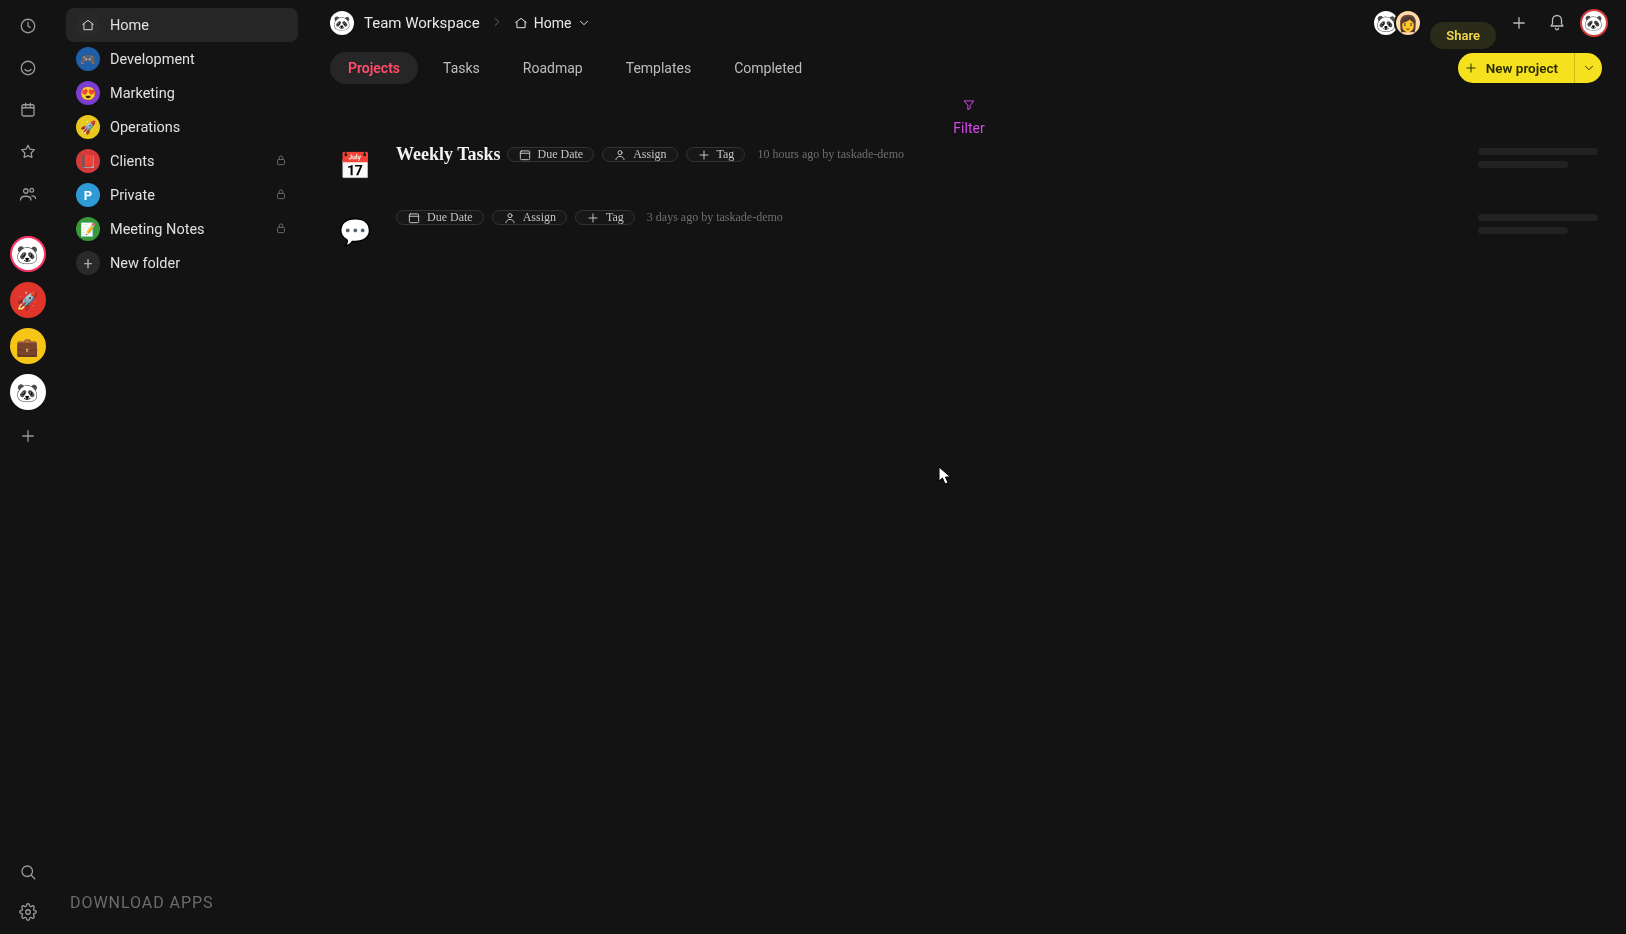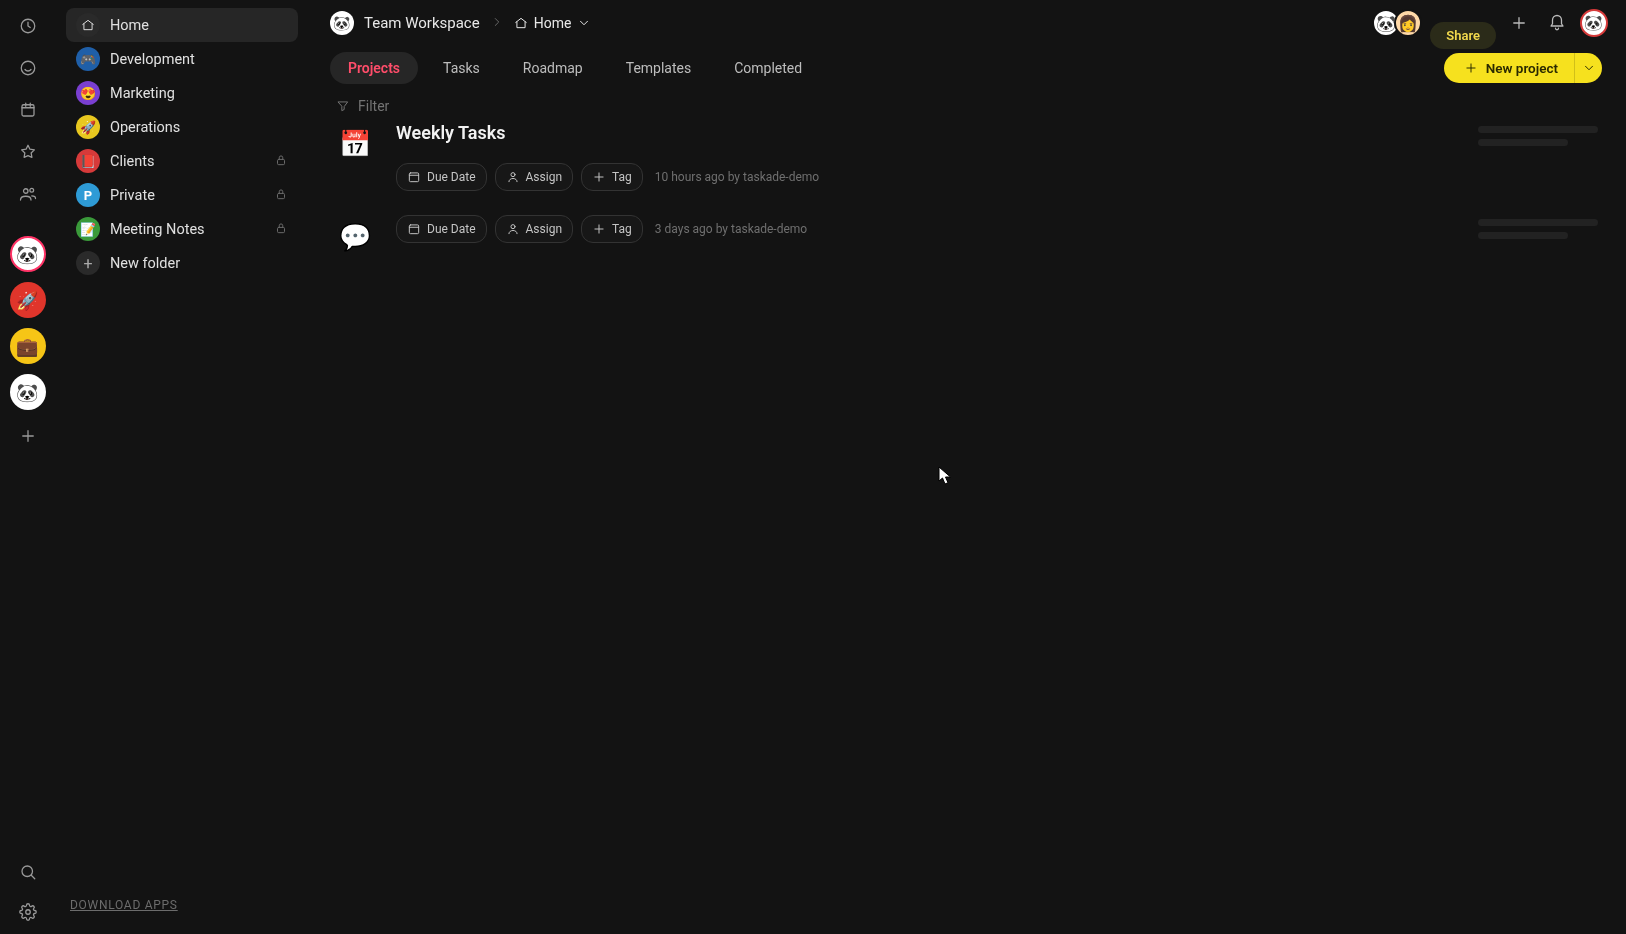--- a/index.html
+++ b/index.html
@@ -68,23 +68,22 @@
     width: 24px; height: 24px; border-radius: 50%;
     display: flex; align-items: center; justify-content: center;
     font-size: 13px; flex-shrink: 0;
   }
   .folder-label { flex: 1; font-size: 14.5px; }
   .folder-lock { color: #6a6a6a; }
   .new-folder .folder-icon { background: #2a2a2a; color: #aaa; font-size: 16px; }
   .sidebar-footer {
     margin-top: auto;
     padding: 10px 4px 14px;
-    font-size: 12px; letter-spacing: .06em;
+    font-size: 16px; letter-spacing: .06em;
     color: #6c6c6c;
-    text-decoration: underline;
   }
 
   
   .main { flex: 1; display: flex; flex-direction: column; background: #131313; }
 
   .topbar {
     height: 46px; display: flex; align-items: center;
     padding: 0 18px; gap: 10px;
   }
   .crumb-group { display: flex; align-items: center; gap: 10px; }
@@ -126,44 +125,44 @@
   }
   .tab.active { background: #262626; color: #ff4d6a; font-weight: 600; }
   .tabs-spacer { flex:1; }
   .new-project-btn {
     display: flex; align-items: center;
     background: #f6e11e; color: #2a2a00;
     height: 30px; border-radius: 15px; overflow: hidden;
     font-weight: 600; font-size: 13.5px; cursor:pointer;
     margin-right: 6px;
   }
-  .new-project-btn .npb-main { display:flex;align-items:center;gap:8px;padding:0 16px 0 20px; }
+  .new-project-btn .npb-main { display:flex;align-items:center;gap:8px;padding:0 16px 0 6px; }
   .new-project-btn .npb-caret { width:28px;display:flex;align-items:center;justify-content:center;border-left:1px solid rgba(0,0,0,.15); height:100%; }
 
-  .filter-row { display:flex; align-items:center; gap:8px; padding: 14px 24px 0 24px; color:#737373; cursor:pointer; }
+  .filter-row { display:flex; align-items:center; gap:8px; padding: 14px 24px 0 24px; color:#d946ef; cursor:pointer;flex-direction:column; }
 
   .section-header {
     padding: 46px 24px 8px 24px;
     color: #7a7a7a; font-size: 12px; letter-spacing: .06em;
     display:flex; align-items:center; gap:6px; cursor:pointer;
   }
 
   .project-list { padding: 8px 28px 0 24px; display:flex; flex-direction:column; gap:24px; }
   .project-item { display:flex; align-items:flex-start; gap:20px; }
   .project-emoji {
     width: 40px; height:40px; border-radius:8px;
     display:flex; align-items:center; justify-content:center;
     font-size: 26px; flex-shrink:0; margin-top:2px;
   }
-  .project-body { flex:1; display:flex; flex-direction:column; gap:20px; }
+  .project-body { flex:1; display:flex; flex-direction:row; gap:6px;font-family:Liberation Serif, serif; }
   .project-title { font-size: 18px; font-weight:600; color:#f2f2f2; cursor:pointer; }
   .project-meta-row { display:flex; align-items:center; gap:8px; }
   .pill {
     display:flex; align-items:center; gap:6px;
-    height: 28px; padding: 0 10px;
+    height: 15px; padding: 0 10px;
     border:1px solid #333; border-radius:12px;
     font-size:12px; color:#c4c4c4; cursor:pointer;
     background:#171717;
   }
   .timestamp { font-size:12px; color:#6f6f6f; margin-left:4px; }
   .project-right { margin-left:auto; display:flex; flex-direction:column; gap:6px; padding-top:4px; }
   .skeleton { width:120px; height:7px; border-radius:4px; background:#222; }
 
   
   .fake-cursor {

